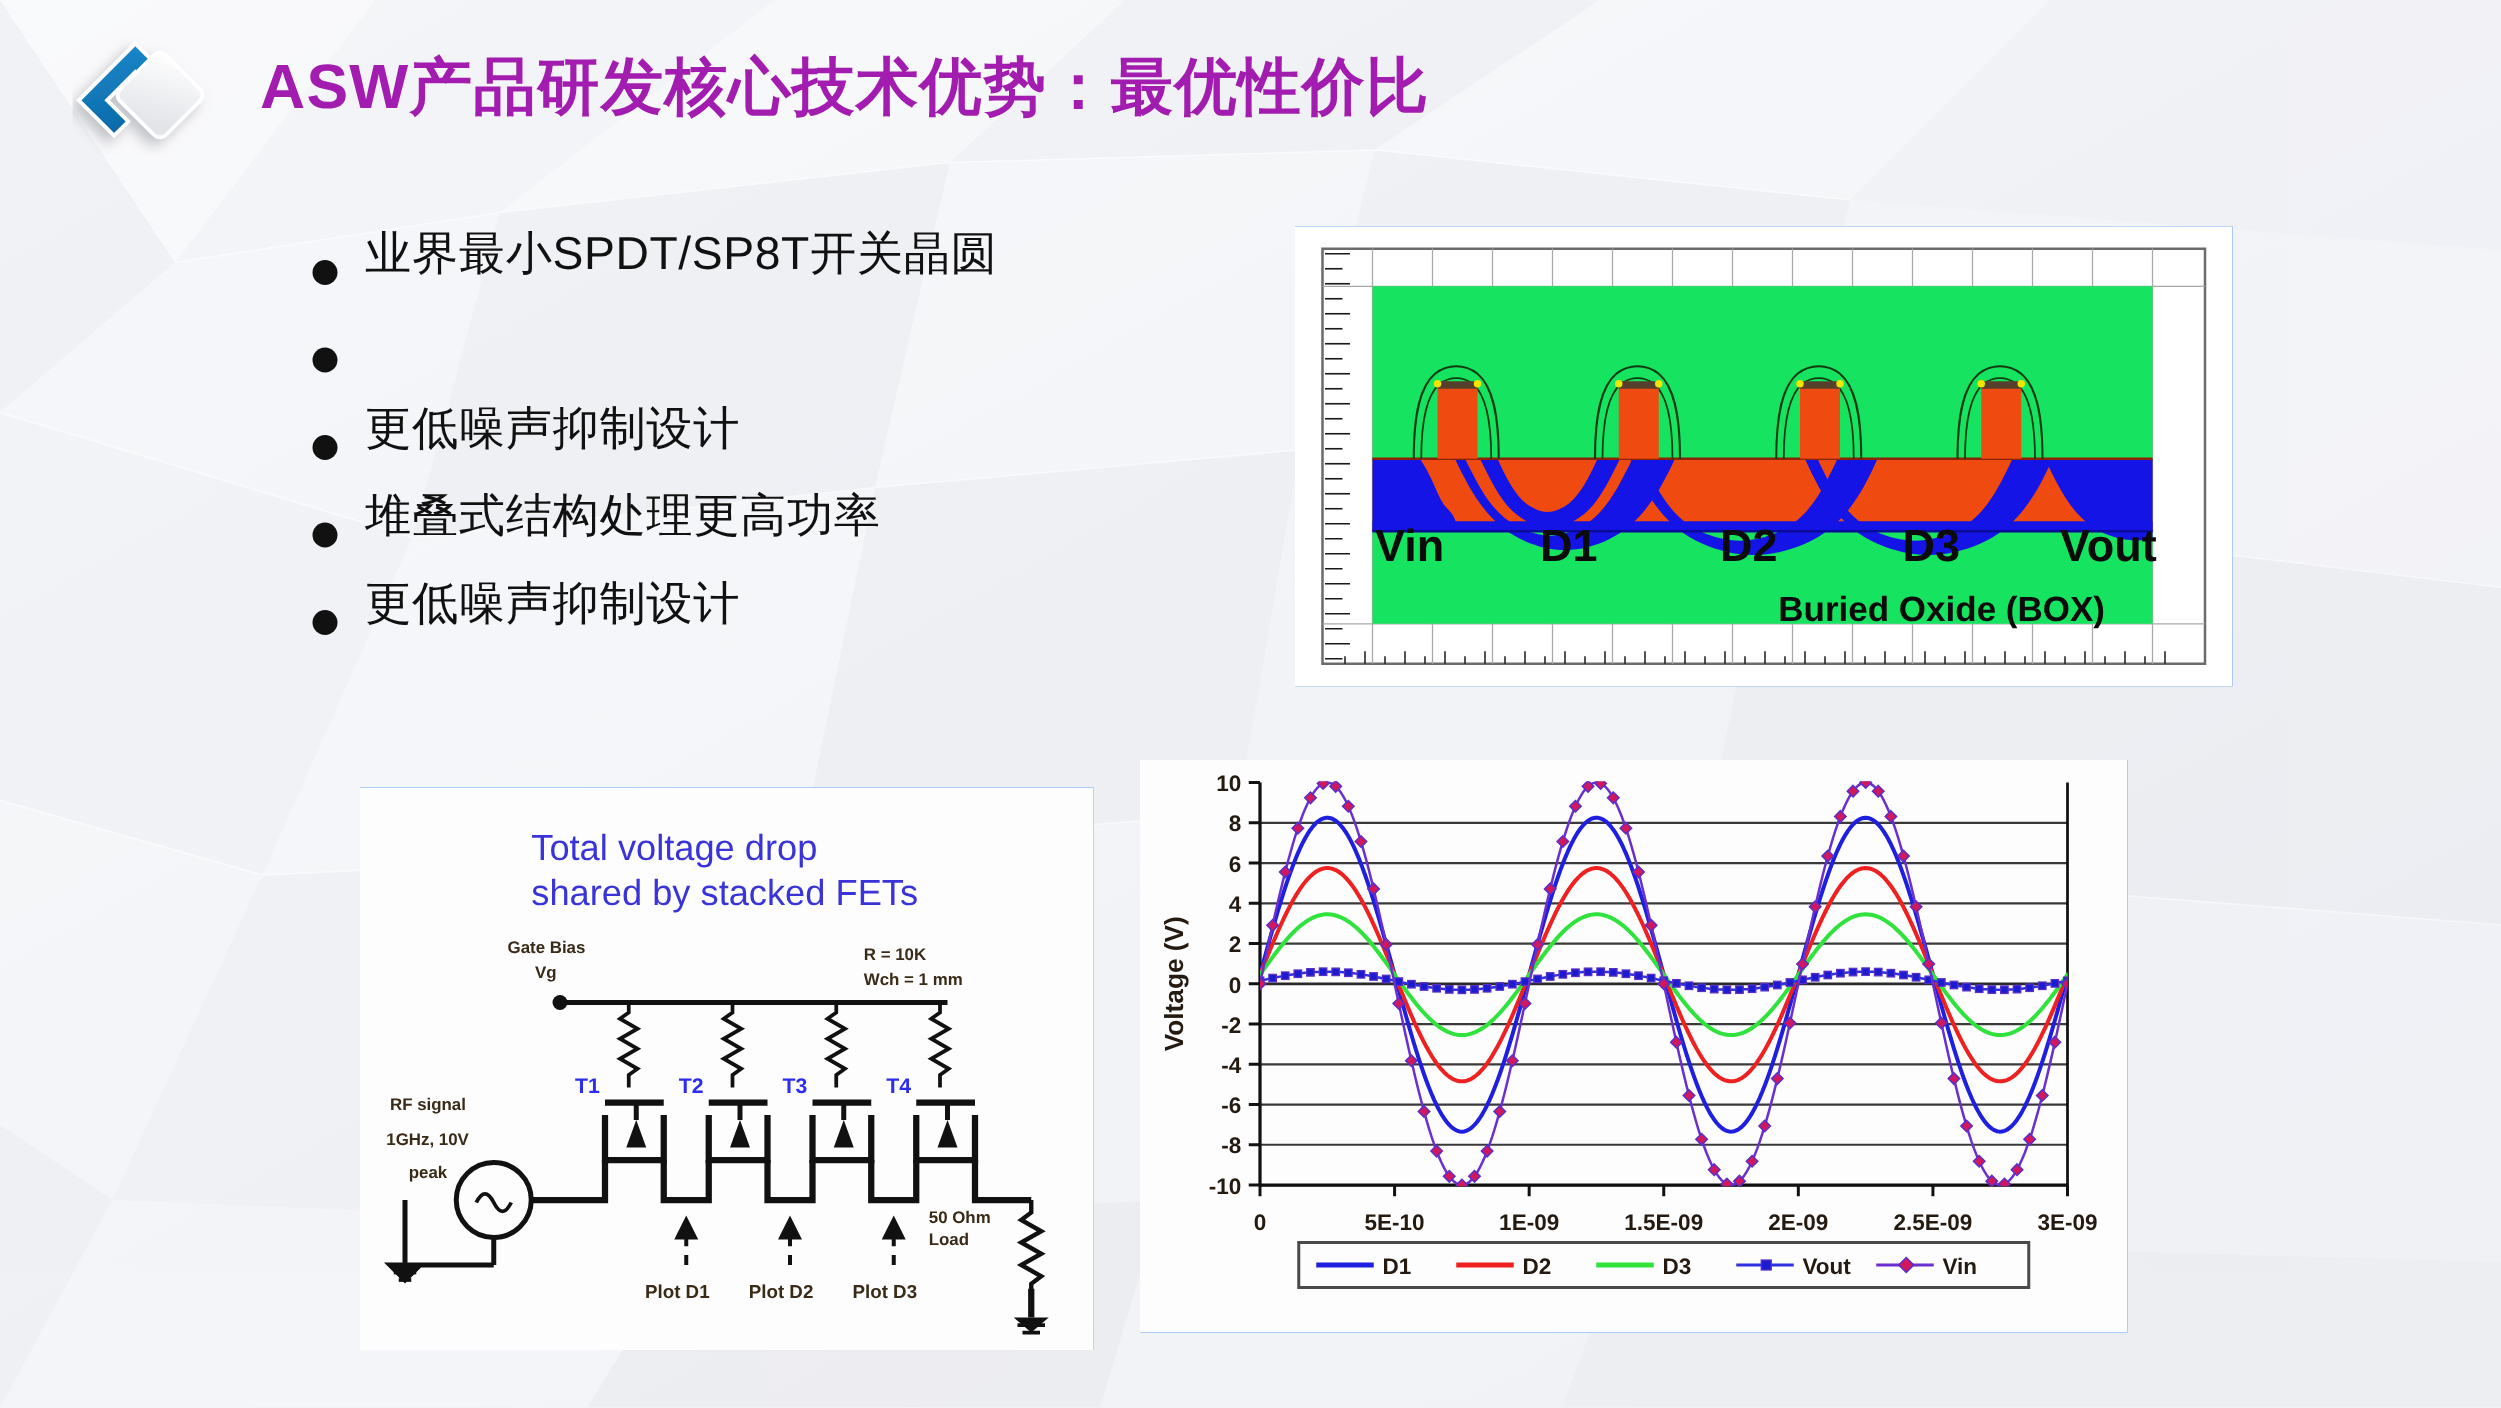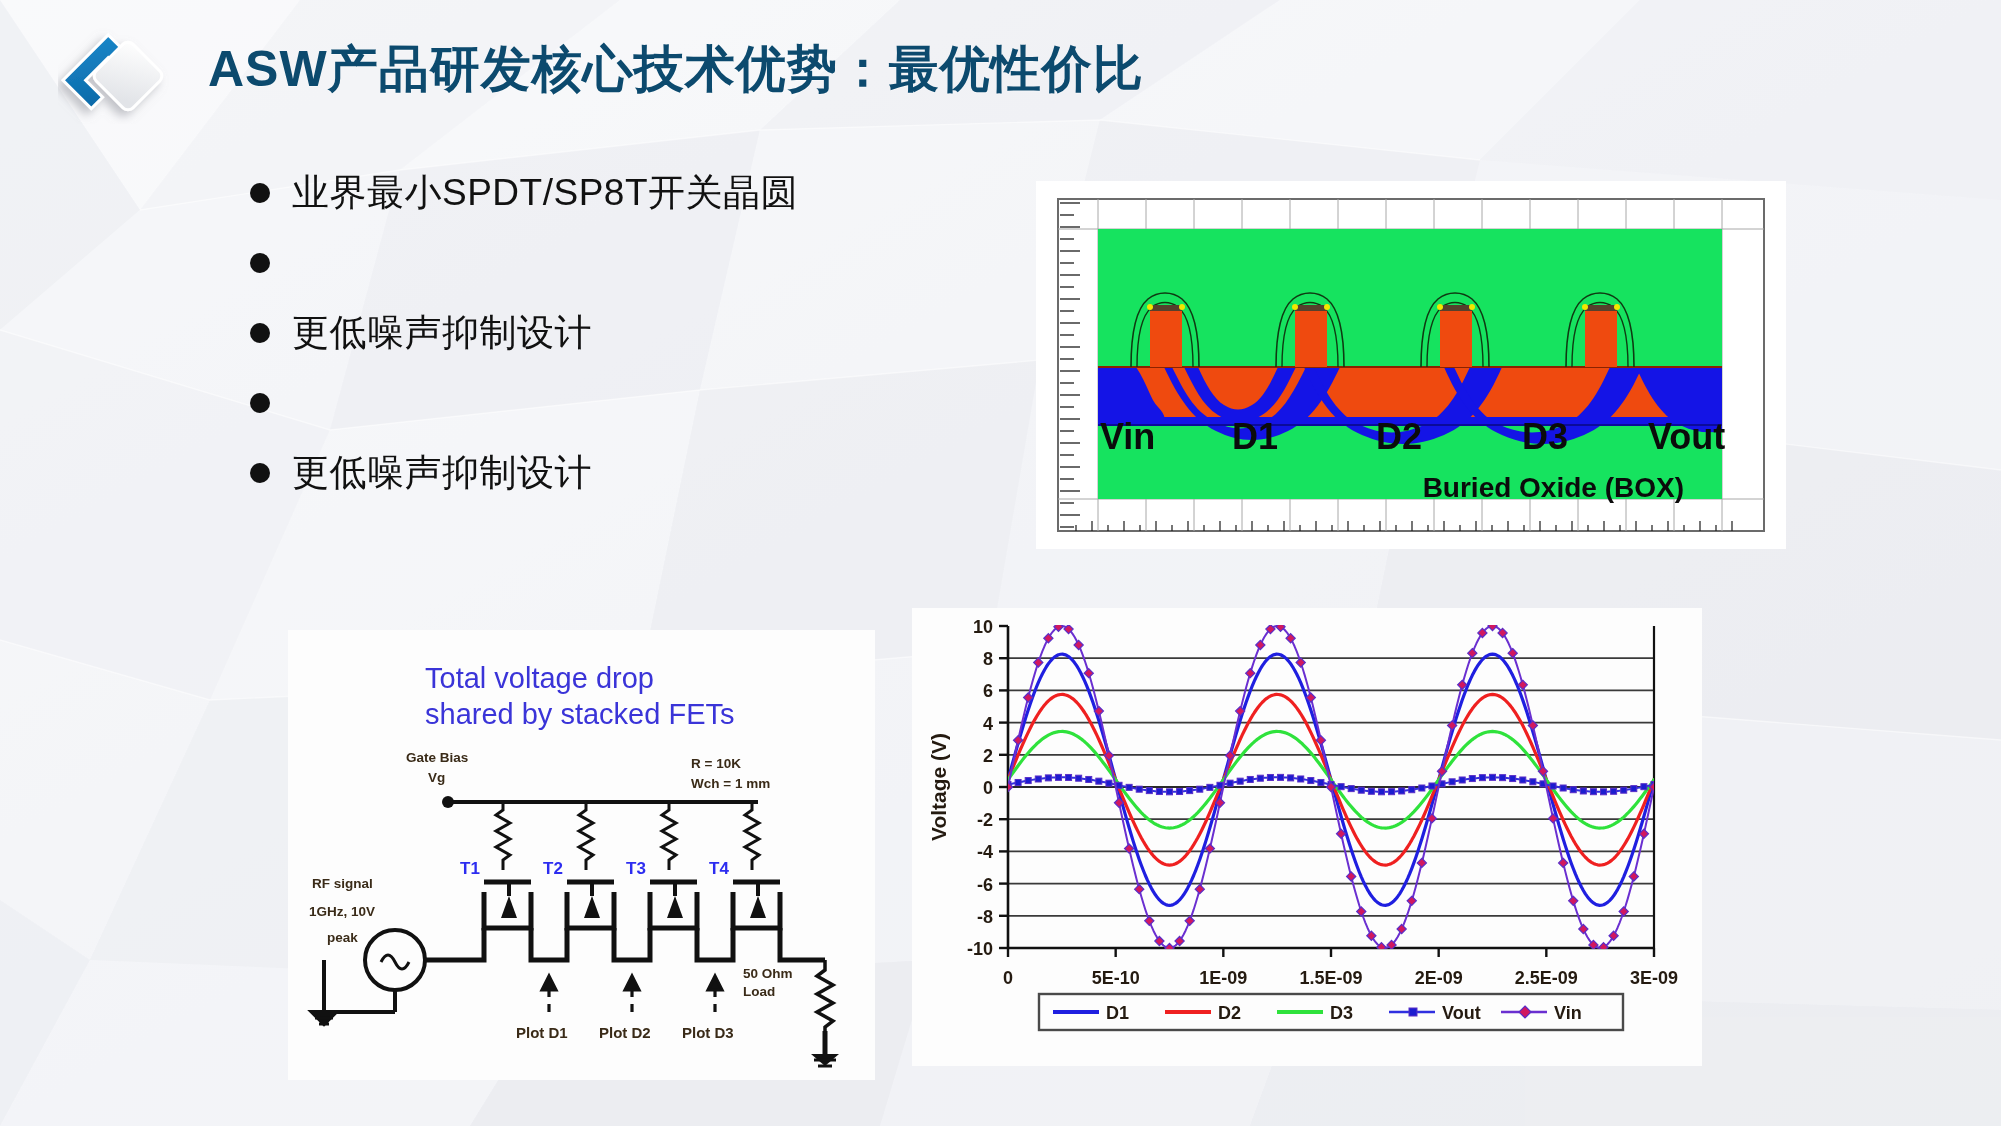--- a/index.html
+++ b/index.html
@@ -15,31 +15,31 @@
 
   
   #header {
     position:absolute; left:0; top:0; width:2001px; height:150px; z-index:5;
   }
   #logo {
     position:absolute; left:58px; top:28px; width:120px; height:96px;
   }
   #page-title {
     position:absolute; left:208px; top:36px;
-    font-size:50px; font-weight:bold; color:#0c4a6e;
+    font-size:50px; font-weight:bold; color:#a21caf;
     letter-spacing:1px; white-space:nowrap;
     text-shadow:0 1px 0 rgba(255,255,255,.4);
   }
 
   
   #bullets {
     position:absolute; left:250px; top:158px; width:700px; z-index:5;
   }
   .bullet-row {
-    display:flex; align-items:center; height:70px;
+    display:flex; align-items:flex-end; height:70px;
   }
   .bullet-dot {
     width:20px; height:20px; border-radius:50%;
     background:#111; flex:0 0 auto; margin-right:22px;
   }
   .bullet-text {
     font-size:37px; color:#111; white-space:nowrap;
     letter-spacing:.5px;
   }
 
@@ -142,20 +142,21 @@
   </div>
   <div class="bullet-row">
     <span class="bullet-dot"></span>
   </div>
   <div class="bullet-row">
     <span class="bullet-dot"></span>
     <span class="bullet-text">更低噪声抑制设计</span>
   </div>
   <div class="bullet-row">
     <span class="bullet-dot"></span>
+    <span class="bullet-text">堆叠式结构处理更高功率</span>
   </div>
   <div class="bullet-row">
     <span class="bullet-dot"></span>
     <span class="bullet-text">更低噪声抑制设计</span>
   </div>
 </div>
 
 <div class="panel" id="panel-xsection">
   <svg id="xsection-svg" viewBox="0 0 750 368">
     <rect x="0" y="0" width="750" height="368" fill="#ffffff"></rect>

